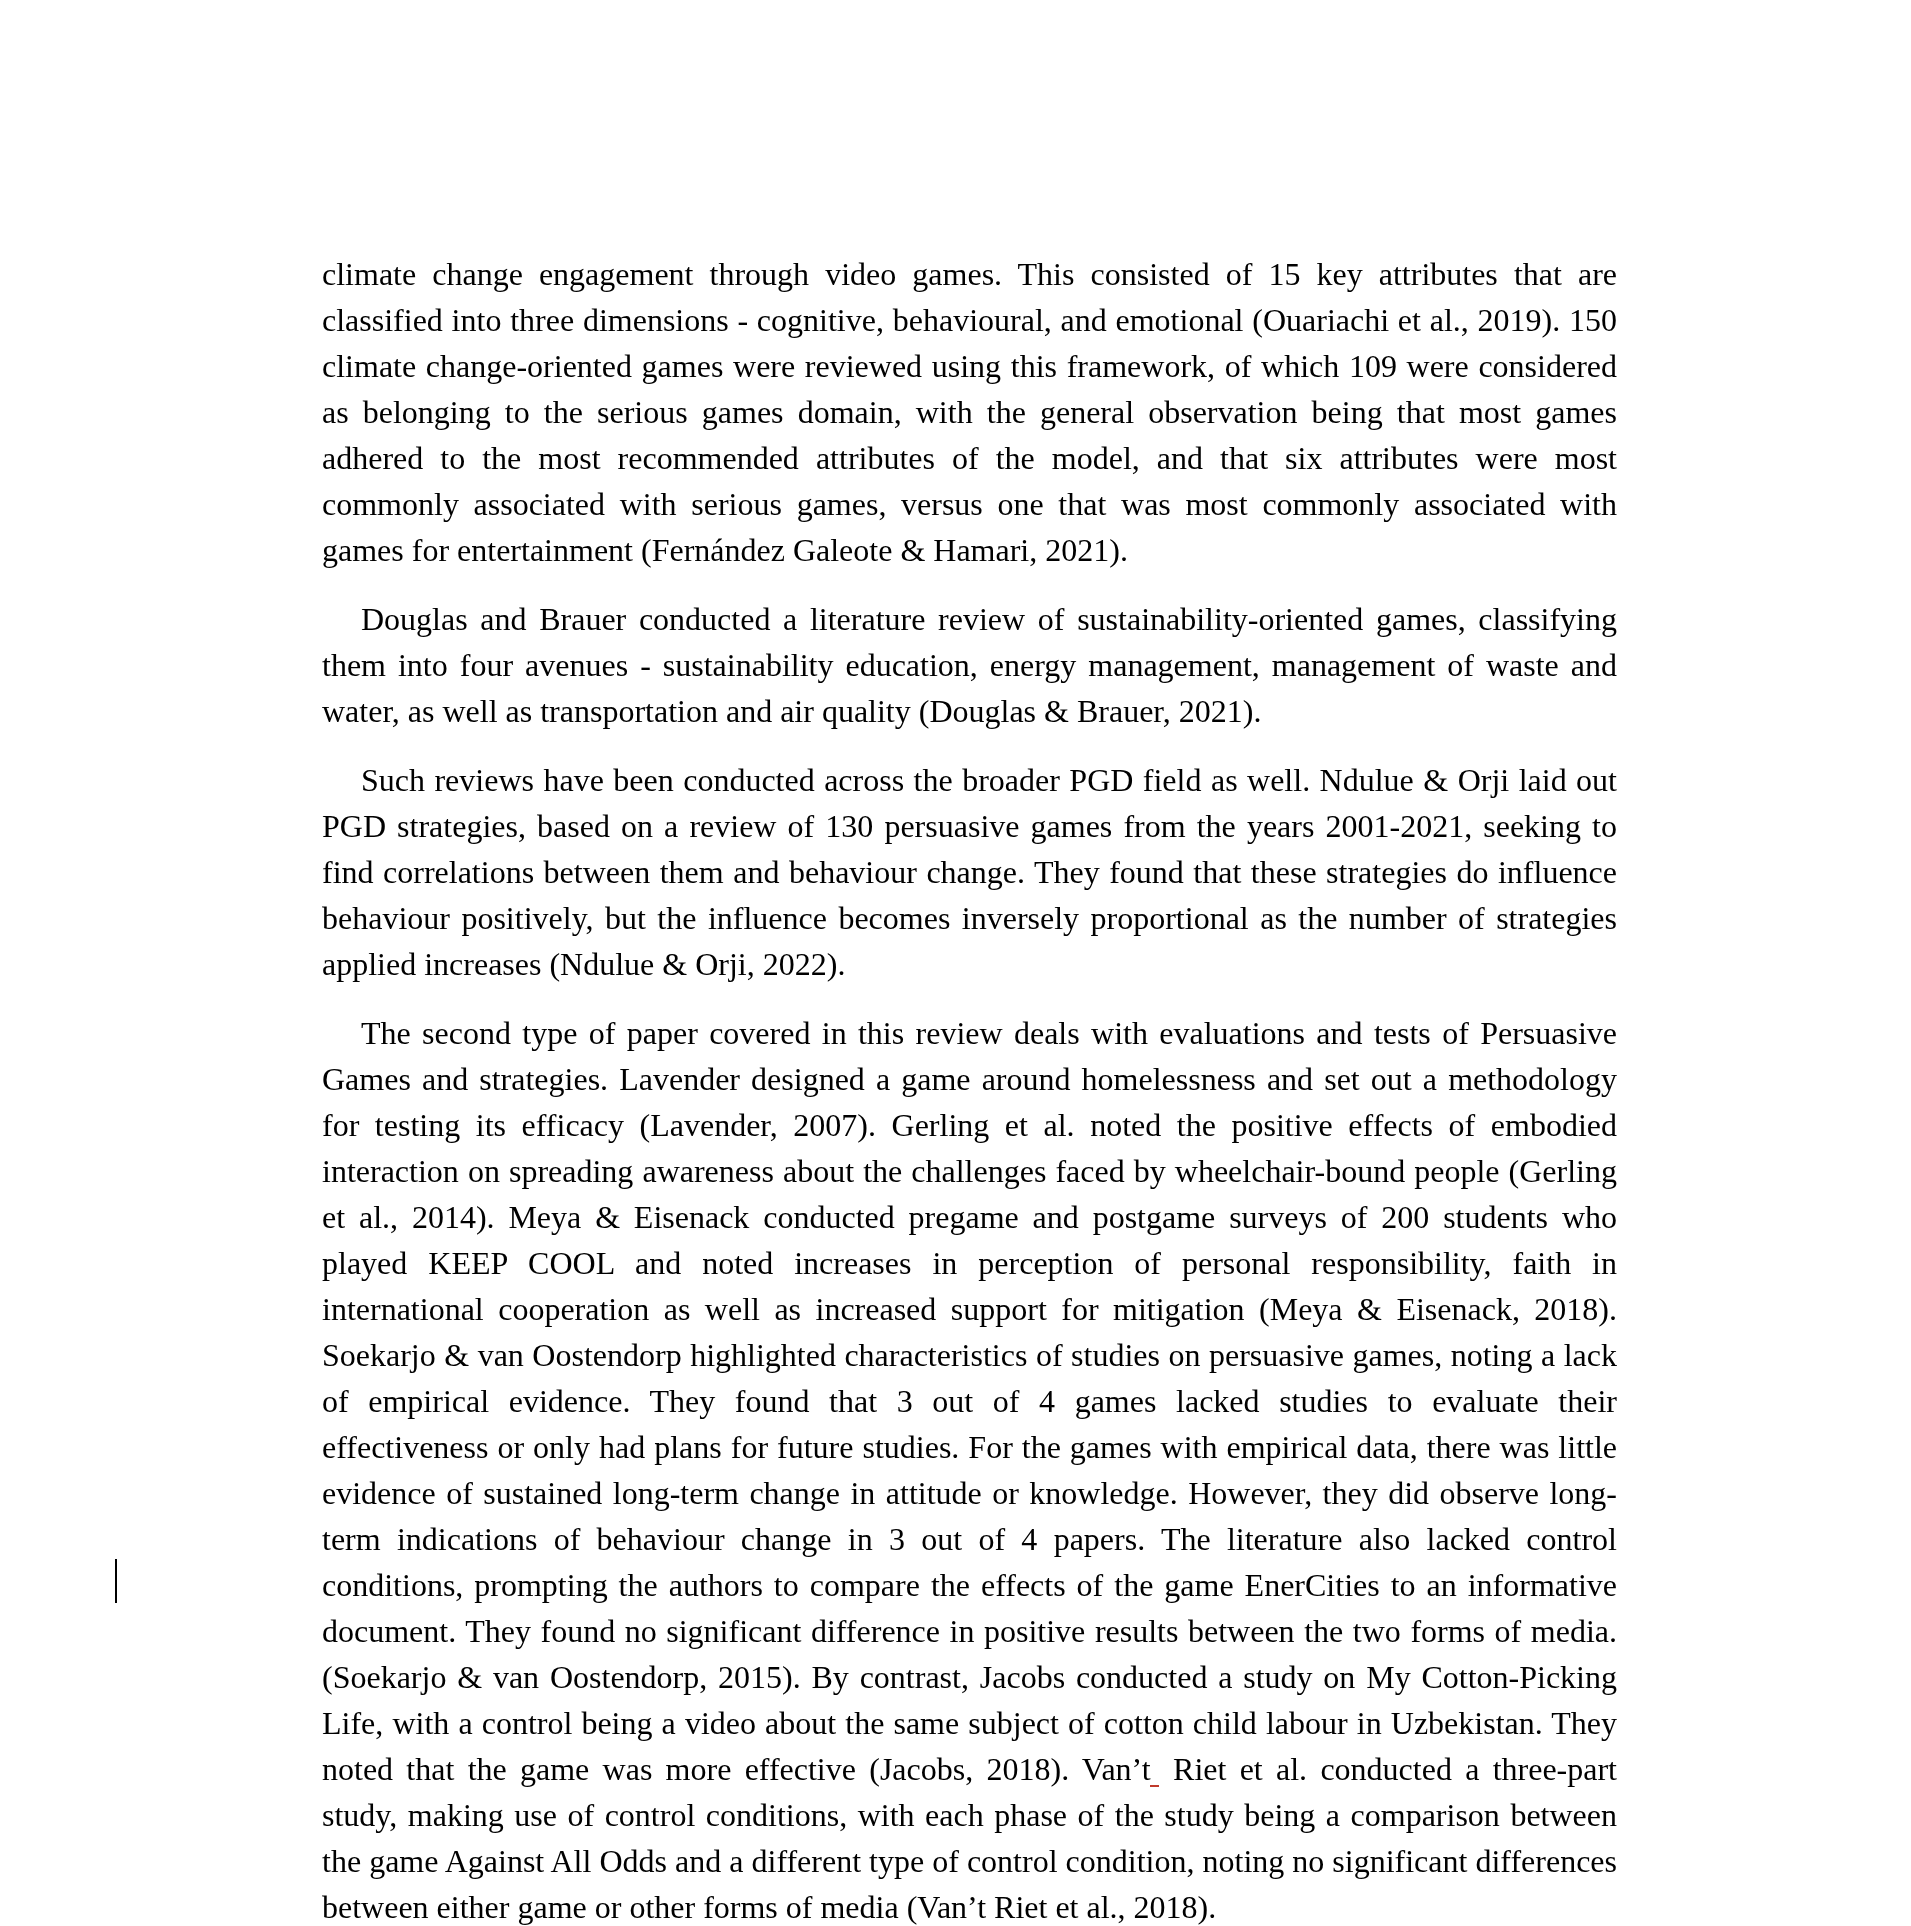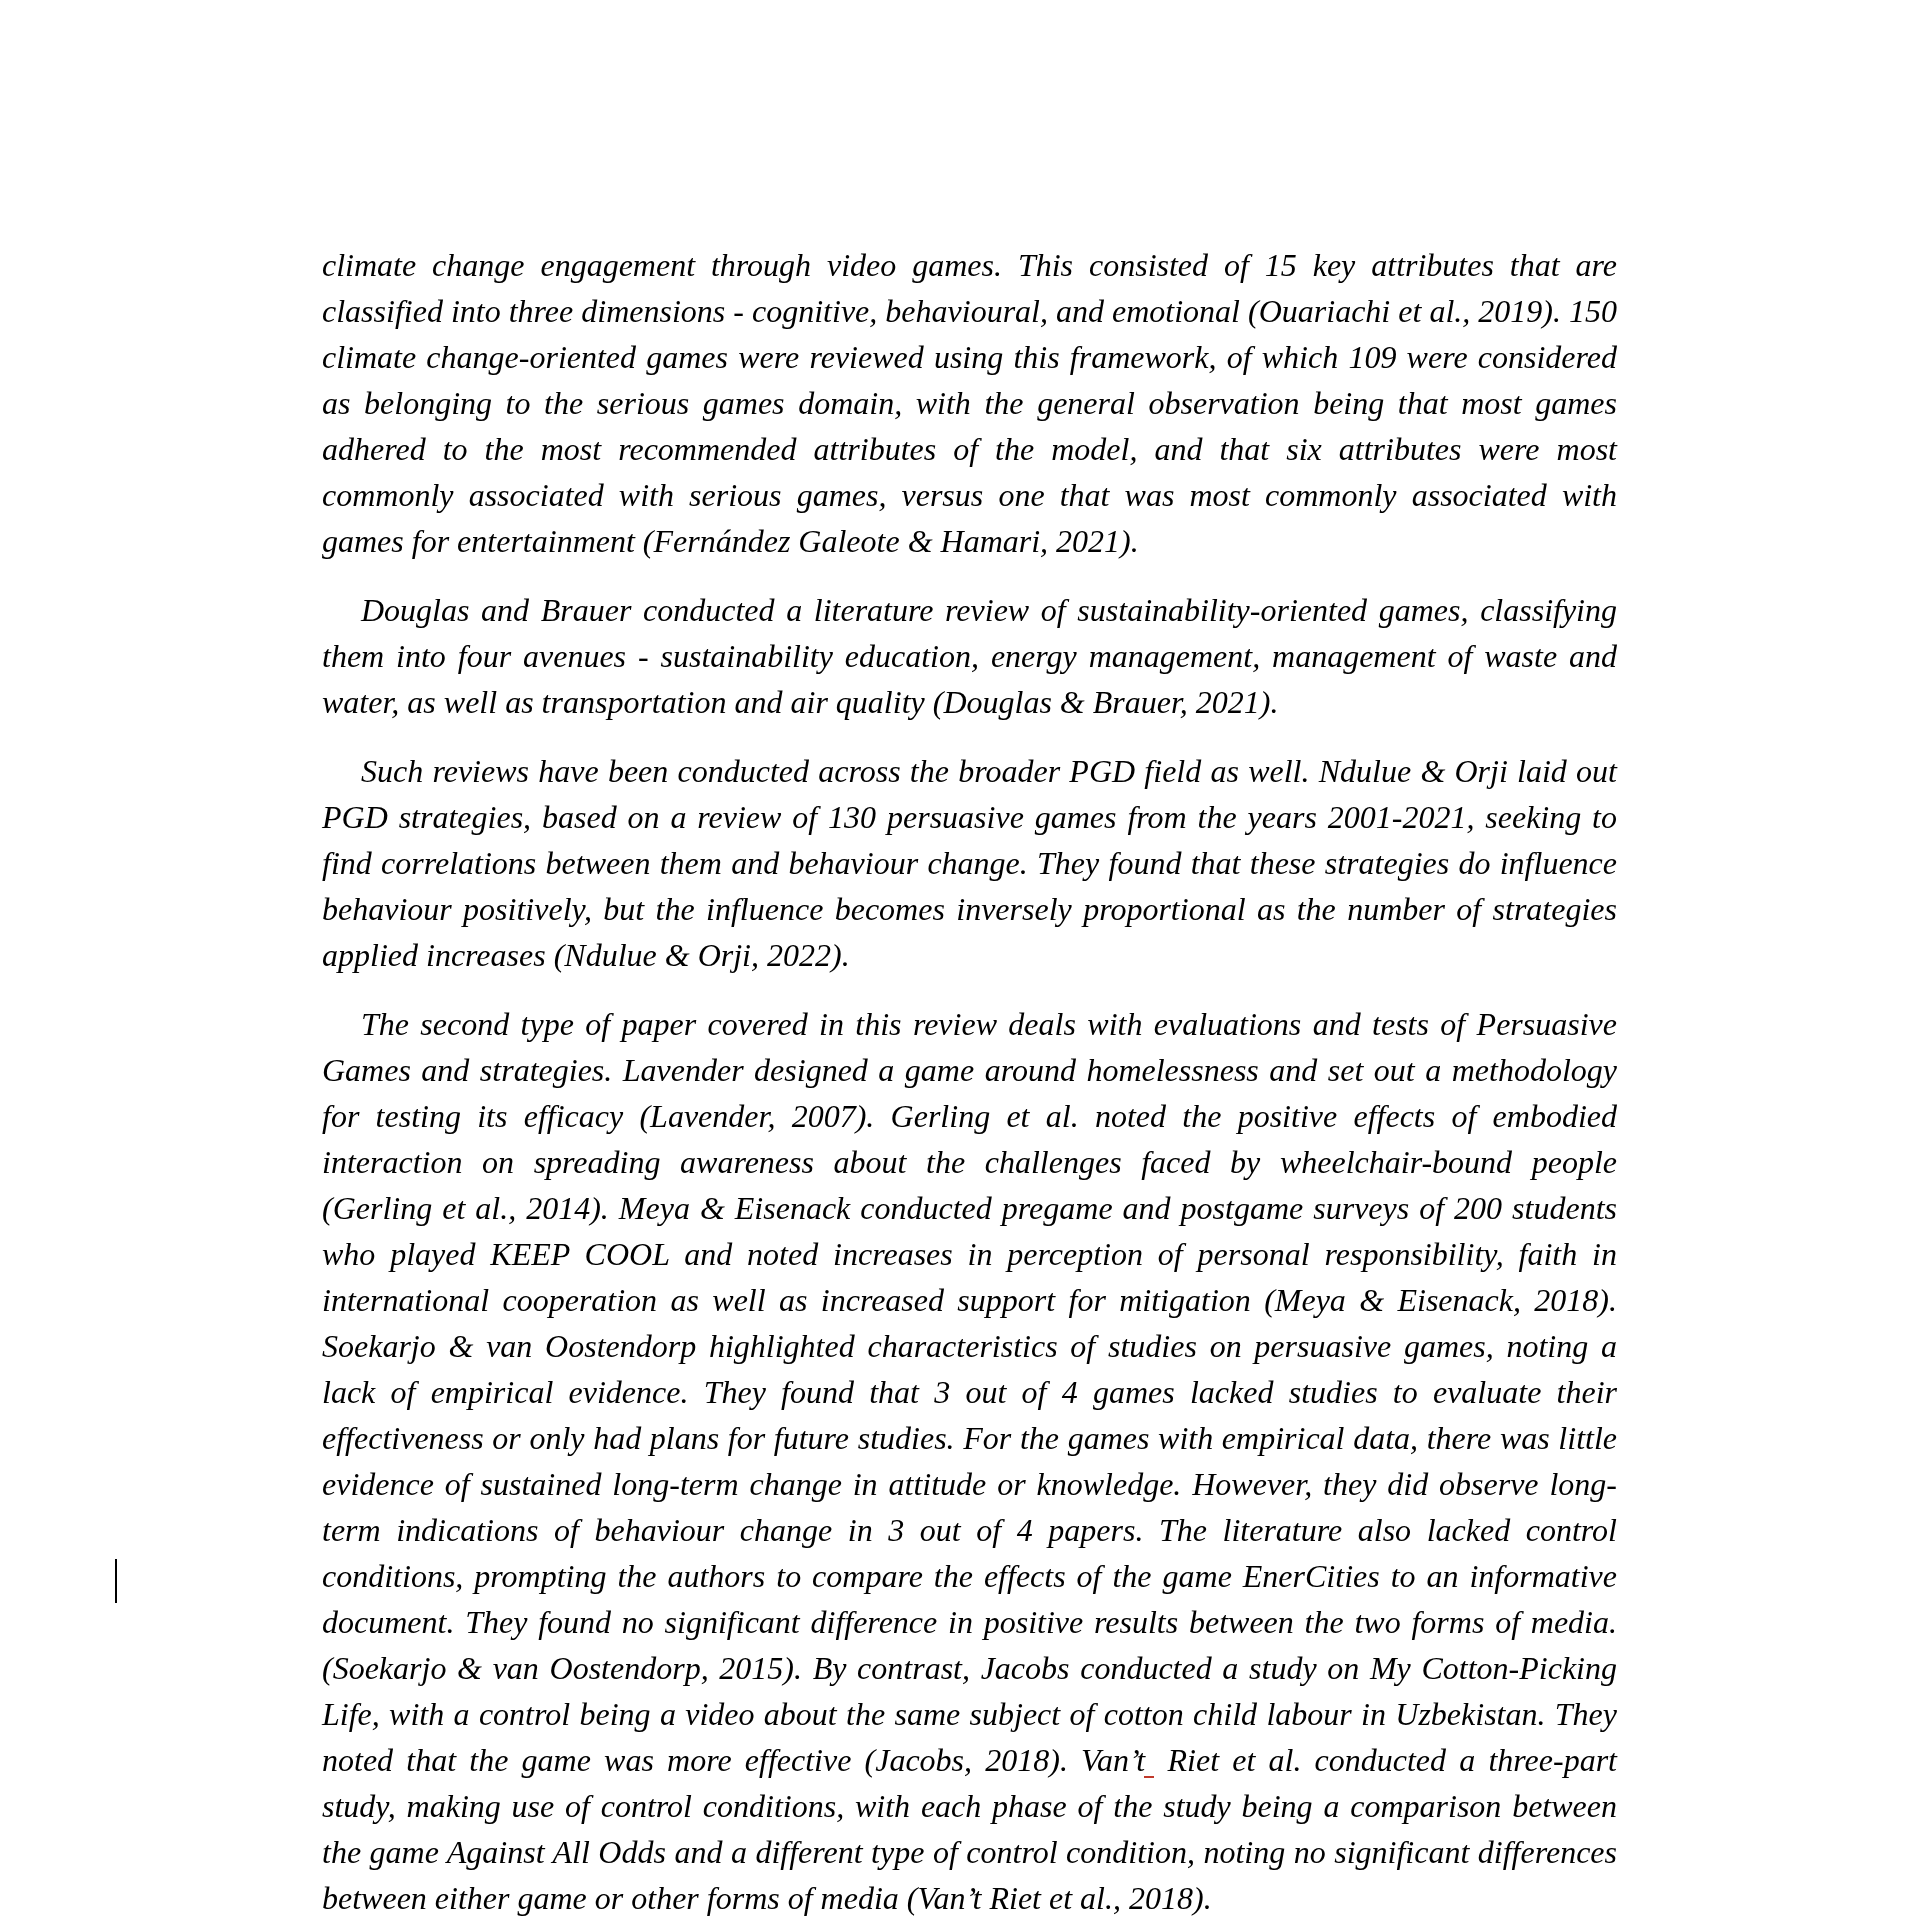--- a/index.html
+++ b/index.html
@@ -3,21 +3,21 @@
 <meta charset="utf-8">
 <style>
   html, body { margin: 0; padding: 0; background: #ffffff; }
   body { width: 1911px; height: 2703px; position: relative; overflow: hidden; }
   .page {
     position: absolute; left: 322px; top: 238px; width: 1295px;
     font-family: "Liberation Serif", "DejaVu Serif", serif;
     font-size: 32px; line-height: 46px; color: #000;
     text-align: justify; hyphens: none;
   }
-  .para { margin: 4px 0 23px 0; text-indent: 0; font-style: italic; }
+  .para { margin: 13px 0 23px 0; text-indent: 0; }
   .para.indent { text-indent: 39px; }
   .change-bar {
     position: absolute; left: 115px; top: 1559px; width: 1.5px; height: 44px; background: #000;
   }
   .redmark { display: inline-block; width: 9.2px; height: 1.9px; background: #c0392b; vertical-align: -7px; margin-left: -0.8px; margin-right: 0.8px; }
 </style>
 </head>
 <body>
 
 <div class="change-bar"></div>

